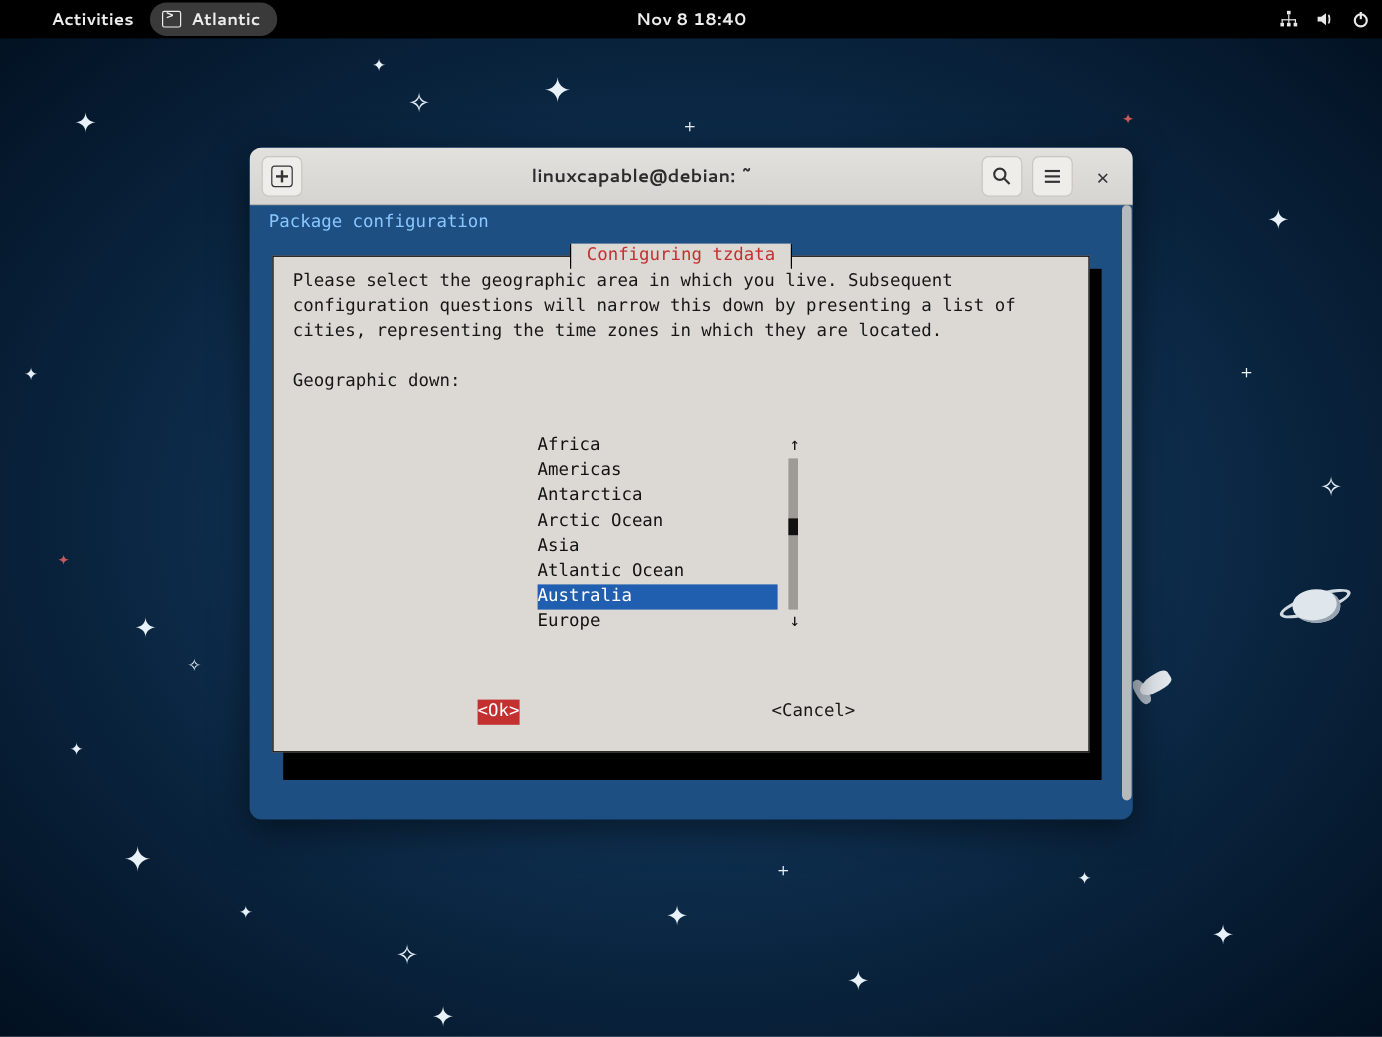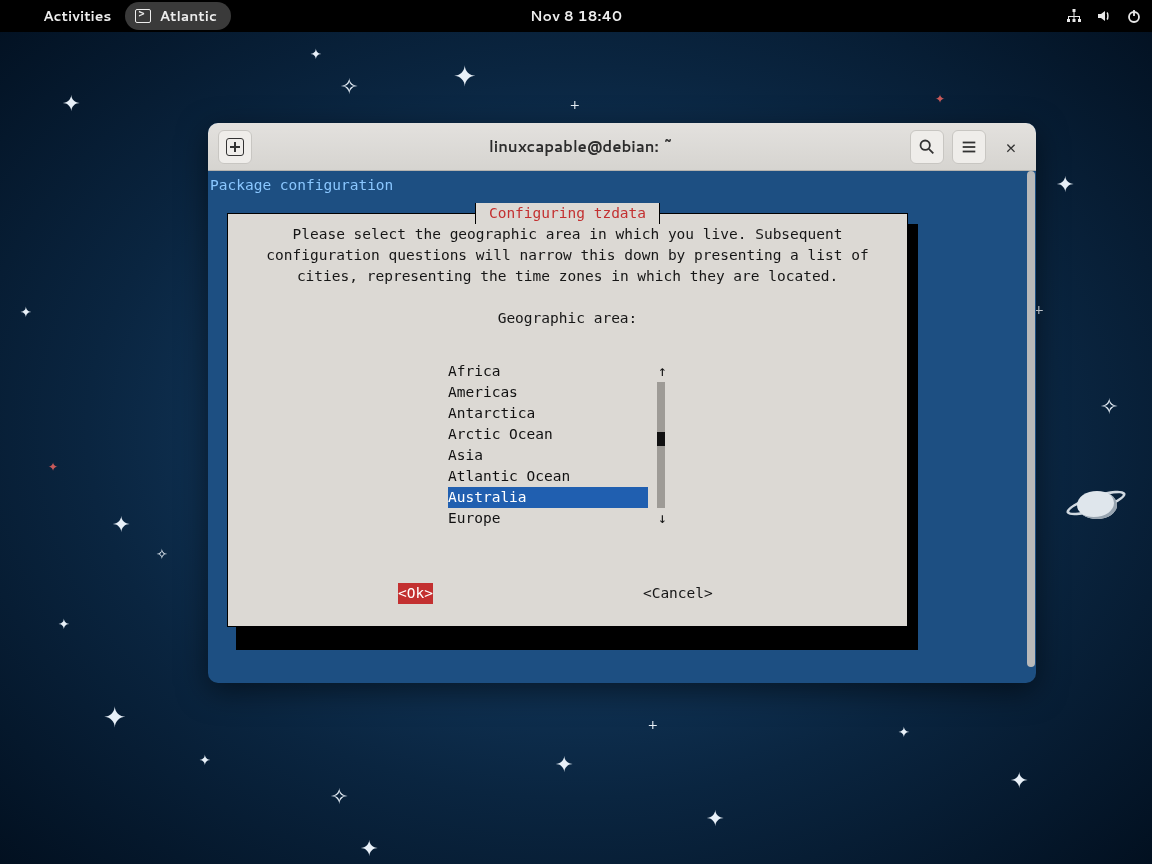--- a/index.html
+++ b/index.html
@@ -25,43 +25,43 @@
   .topbar .activities { padding:4px 8px; }
   .topbar .appbtn { display:flex; align-items:center; gap:8px; background:#3a3a3a; border-radius:14px; padding:4px 14px 4px 10px; }
   .topbar .appbtn .ticon { width:16px; height:14px; border:1.5px solid #ededed; border-radius:2px; position:relative; }
   .topbar .appbtn .ticon::after { content:">"; position:absolute; left:2px; top:-2px; font-size:10px; font-family:monospace; }
   .topbar .center { position:absolute; left:50%; transform:translateX(-50%); }
   .topbar .right { margin-left:auto; display:flex; align-items:center; gap:14px; }
   .tray-icon { width:16px; height:16px; display:flex; align-items:center; justify-content:center; }
   .tray-icon svg { fill:#e8e8e8; }
 
   
-  .window { position:absolute; left:208px; top:123px; width:828px; height:560px; background:#1d4f82; border-radius:10px; box-shadow:0 8px 30px rgba(0,0,0,.5); overflow:hidden; }
+  .window { position:absolute; left:208px; top:123px; width:736px; height:560px; background:#1d4f82; border-radius:10px; box-shadow:0 8px 30px rgba(0,0,0,.5); overflow:hidden; }
   .titlebar { height:48px; background:linear-gradient(#e3e1de,#d6d4d0); display:flex; align-items:center; padding:0 8px 0 10px; border-bottom:1px solid #b5b3af; }
   .titlebar .tb-btn { width:34px; height:34px; border:1px solid #c8c6c2; border-radius:6px; background:#efedea; display:flex; align-items:center; justify-content:center; }
   .titlebar .title { flex:1; text-align:center; font-weight:700; color:#2c2c2c; font-size:15px; }
   .titlebar .tb-right { display:flex; align-items:center; gap:8px; }
   .titlebar .tb-close { width:34px; height:34px; display:flex; align-items:center; justify-content:center; font-size:18px; color:#333; }
   .tb-plus { position:relative; width:18px; height:18px; border:1.8px solid #333; border-radius:3px; }
   .tb-plus::before,.tb-plus::after{content:"";position:absolute;background:#333;}
   .tb-plus::before{left:7px;top:3px;width:2px;height:10px;}
   .tb-plus::after{left:3px;top:7px;width:10px;height:2px;}
   .tb-search svg, .tb-menu svg { width:18px; height:18px; fill:#333; }
 
   .term { position:absolute; left:0; right:10px; top:48px; bottom:0; font-family:"DejaVu Sans Mono","Menlo",monospace; font-size:14.5px; line-height:21px; }
   .term-scroll { position:absolute; right:0; top:48px; bottom:4px; width:10px; background:transparent; }
   .term-scroll .thumb { position:absolute; top:0; width:8px; right:1px; height:496px; background:#b9b9b9; border-radius:4px; }
 
-  .pkgcfg { color:#8ac7ff; padding:4px 2px 0 2px; }
+  .pkgcfg { color:#8ac7ff; padding:4px 2px 0 16px; }
 
   .shadowbox { position:absolute; left:28px; top:53px; width:682px; height:426px; background:#000; }
   .dialog { position:absolute; left:19px; top:42px; width:681px; height:414px; background:#dcd9d4; border:1px solid #000; color:#111; }
   .dlg-titlewrap { position:absolute; left:0; right:0; top:-11px; text-align:center; height:21px; }
   .dlg-title { display:inline-block; background:#dcd9d4; padding:0 4px; color:#c33030; border-left:1px solid #000; border-right:1px solid #000; white-space:pre;text-align:center; }
-  .dlg-body { padding:10px 16px 0 16px; white-space:pre-wrap; color:#161616;text-align:center; }
+  .dlg-body { padding:10px 16px 0 16px; white-space:pre-wrap; color:#161616; }
 
   .listwrap { position:absolute; left:220px; top:147px; font-family:inherit; }
   .listwrap .arrow-up, .listwrap .arrow-down { position:absolute; left:210px; color:#111; }
   .listwrap .arrow-up { top:0; }
   .listwrap .arrow-down { top:147px; }
   .listitem { width:200px; white-space:pre; }
   .listitem.sel { background:#205fb0; color:#fff; }
   .list-scroll { position:absolute; left:209px; top:21px; width:8px; height:126px; background:#9e9b96; }
   .list-scroll .mark { position:absolute; left:0; width:8px; height:14px; background:#111; top:50px; }
 
@@ -172,21 +172,21 @@
   </div>
 
   <div class="term">
     <div class="pkgcfg">Package configuration</div>
 
     <div class="shadowbox"></div>
 
     <div class="dialog">
       <div class="dlg-titlewrap"><span class="dlg-title"> Configuring tzdata </span></div>
       <div class="dlg-body">Please select the geographic area in which you live. Subsequent configuration questions will narrow this down by presenting a list of cities, representing the time zones in which they are located.</div>
-      <div class="dlg-body" style="padding-top:21px;">Geographic area:</div>
+      <div class="dlg-body" style="padding-top:21px;">Geographic down:</div>
 
       <div class="listwrap">
         <div class="arrow-up">↑</div>
         <div id="geo-list">
             <div class="listitem">Africa</div>
             <div class="listitem">Americas</div>
             <div class="listitem">Antarctica</div>
             <div class="listitem">Arctic Ocean</div>
             <div class="listitem">Asia</div>
             <div class="listitem">Atlantic Ocean</div>

